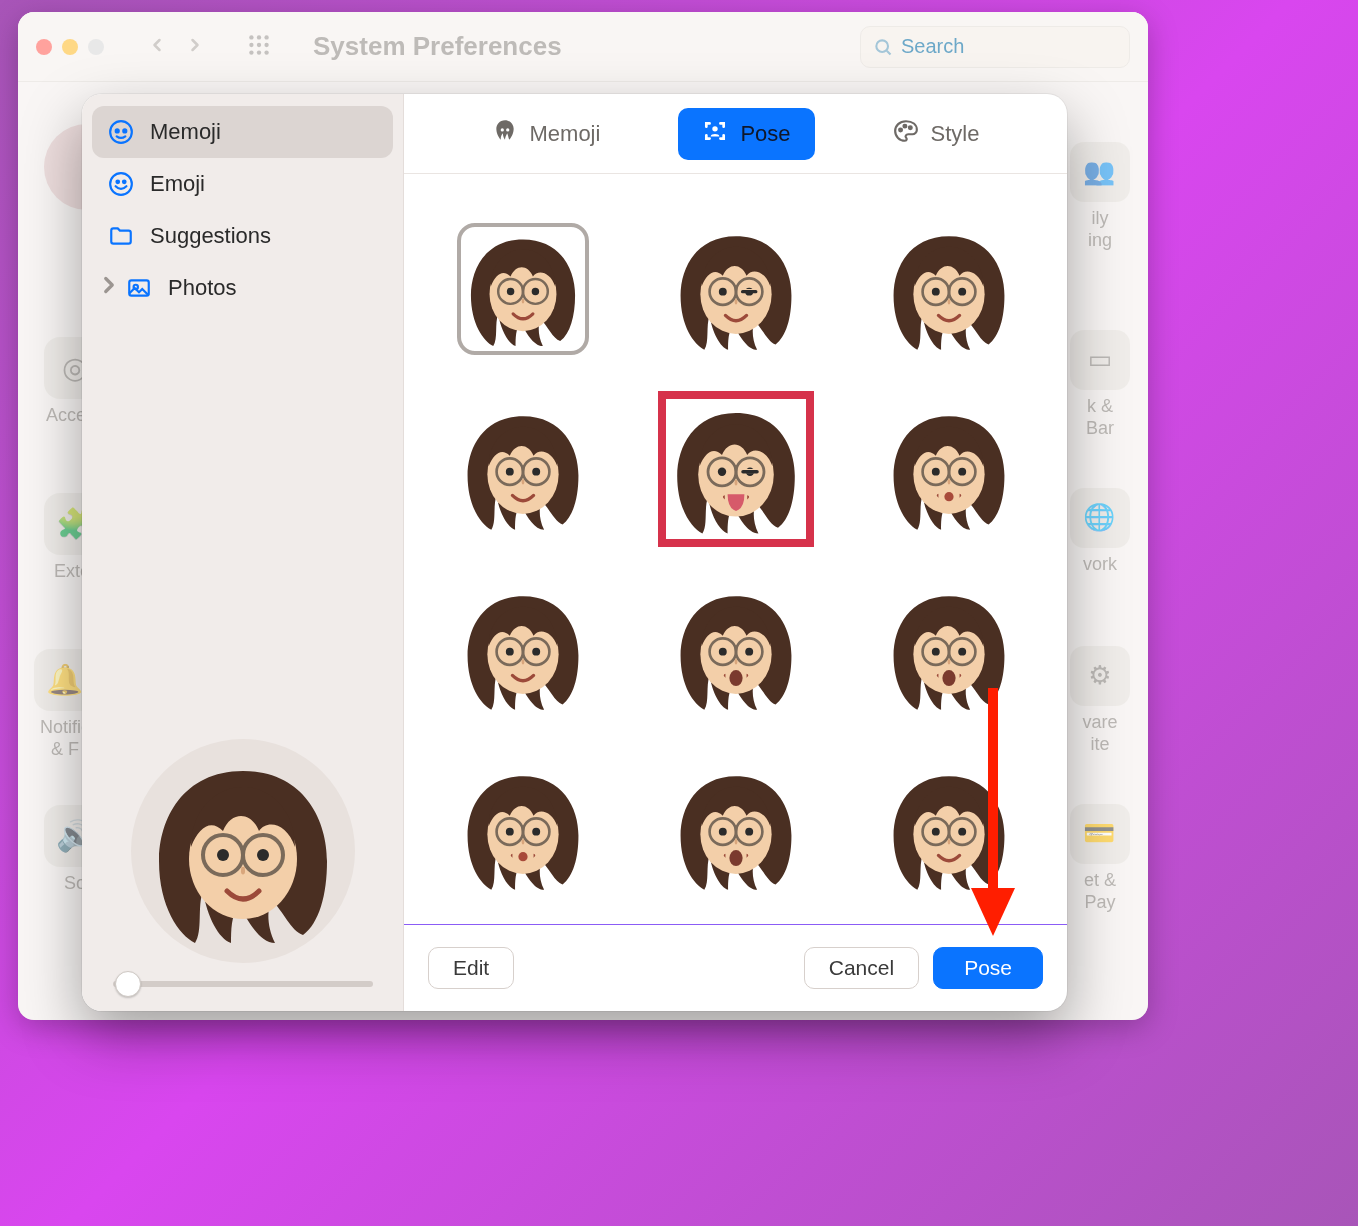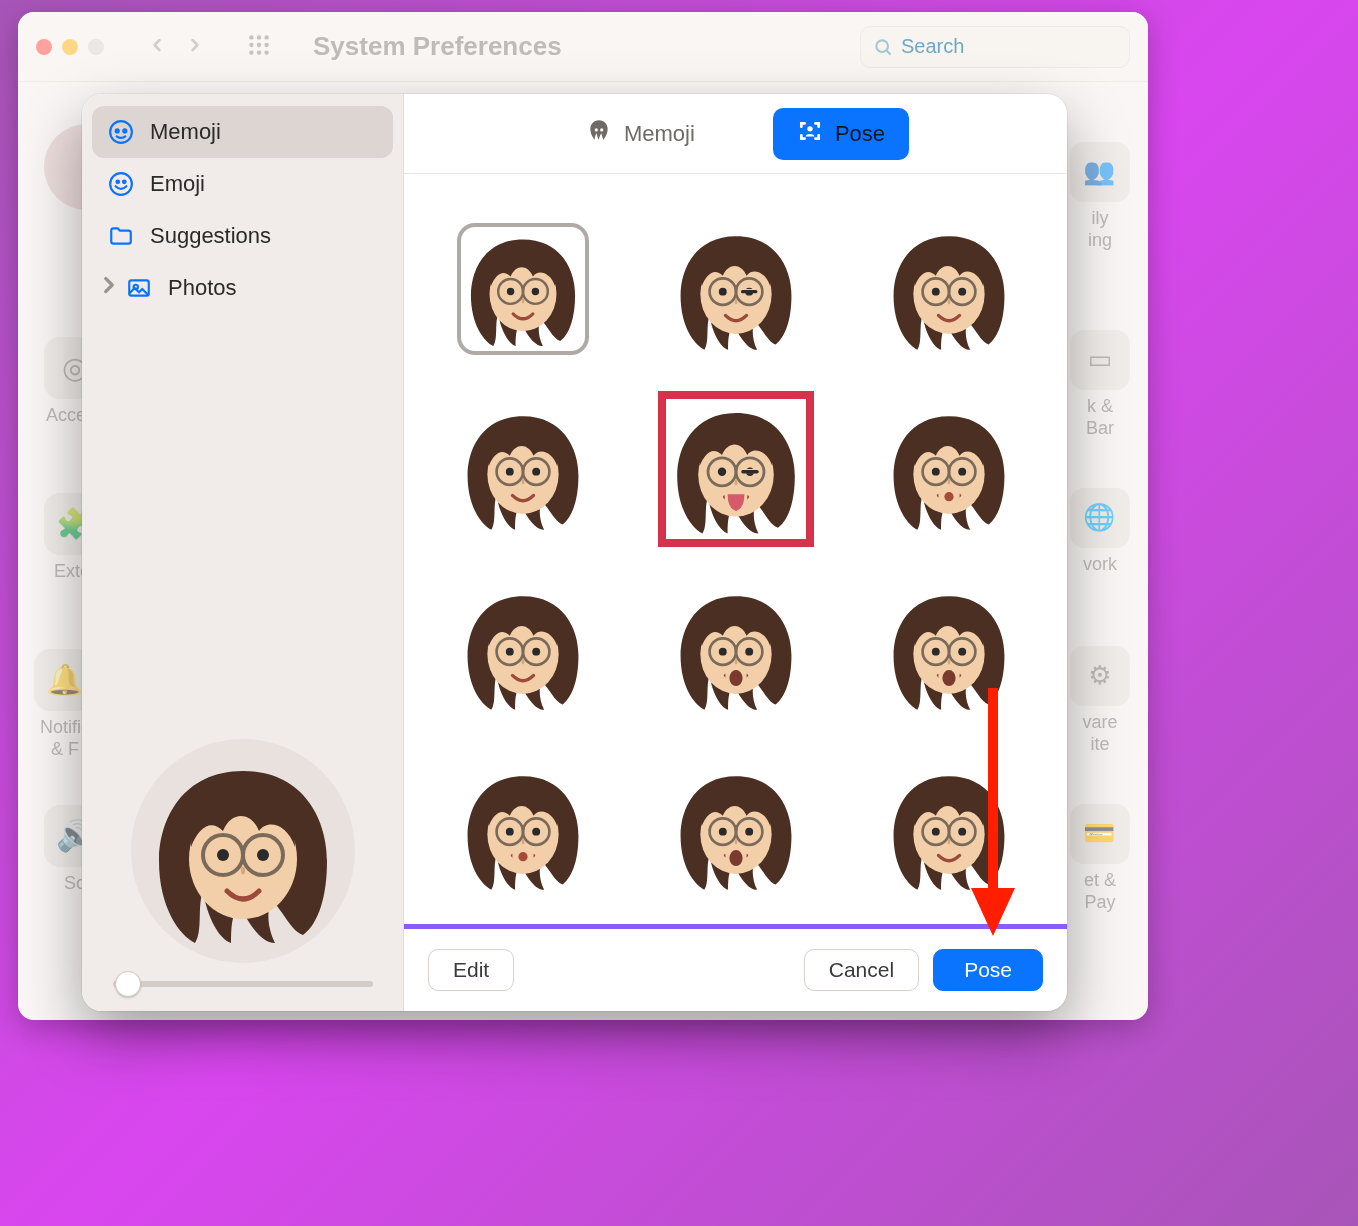--- a/index.html
+++ b/index.html
@@ -176,21 +176,21 @@
   }
   .pose-cell.highlighted {
     outline: 8px solid #d6324b;
     border-radius: 0;
     width: 140px;
     height: 140px;
   }
 
   .footer {
     height: 92px;
-    border-top:5px solid #8b5cf6;
+    border-top:1px solid #8b5cf6;
     display:flex; align-items:center;
     padding: 8px 24px;
     gap: 14px;
   }
   .btn {
     font-size:21px;
     padding: 8px 24px;
     border-radius:10px;
     border:1px solid #d7d0cc;
     background:#fff;
@@ -481,20 +481,31 @@
               <path d="M4 8 L4 5 L7 5"></path>
               <path d="M20 8 L20 5 L17 5"></path>
               <path d="M4 16 L4 19 L7 19"></path>
               <path d="M20 16 L20 19 L17 19"></path>
               <circle cx="12" cy="10" r="2.5" fill="currentColor" stroke="none"></circle>
               <path d="M8 17 C8 14 16 14 16 17" fill="currentColor" stroke="none"></path>
             </svg>
         </span>
         <span>Pose</span>
       </div>
+      <div class="tab">
+        <span>
+          <svg viewBox="0 0 24 24" fill="none" stroke="currentColor" stroke-width="2">
+              <path d="M12 3 C6 3 2 7 2 12 C2 17 6 21 11 21 C13 21 13 19 12 18 C11 17 12 15 14 15 L18 15 C20 15 22 13 22 11 C22 6 18 3 12 3 Z"></path>
+              <circle cx="7" cy="11" r="1.3" fill="currentColor"></circle>
+              <circle cx="11" cy="7.5" r="1.3" fill="currentColor"></circle>
+              <circle cx="16" cy="9" r="1.3" fill="currentColor"></circle>
+            </svg>
+        </span>
+        <span>Style</span>
+      </div>
     </div>
 
     <div class="grid">
       <div class="pose-cell selected">
           <div class="face">
             <svg viewBox="0 0 100 100">
               <use href="#memoji-face"></use>
             </svg>
           </div>
         </div>

